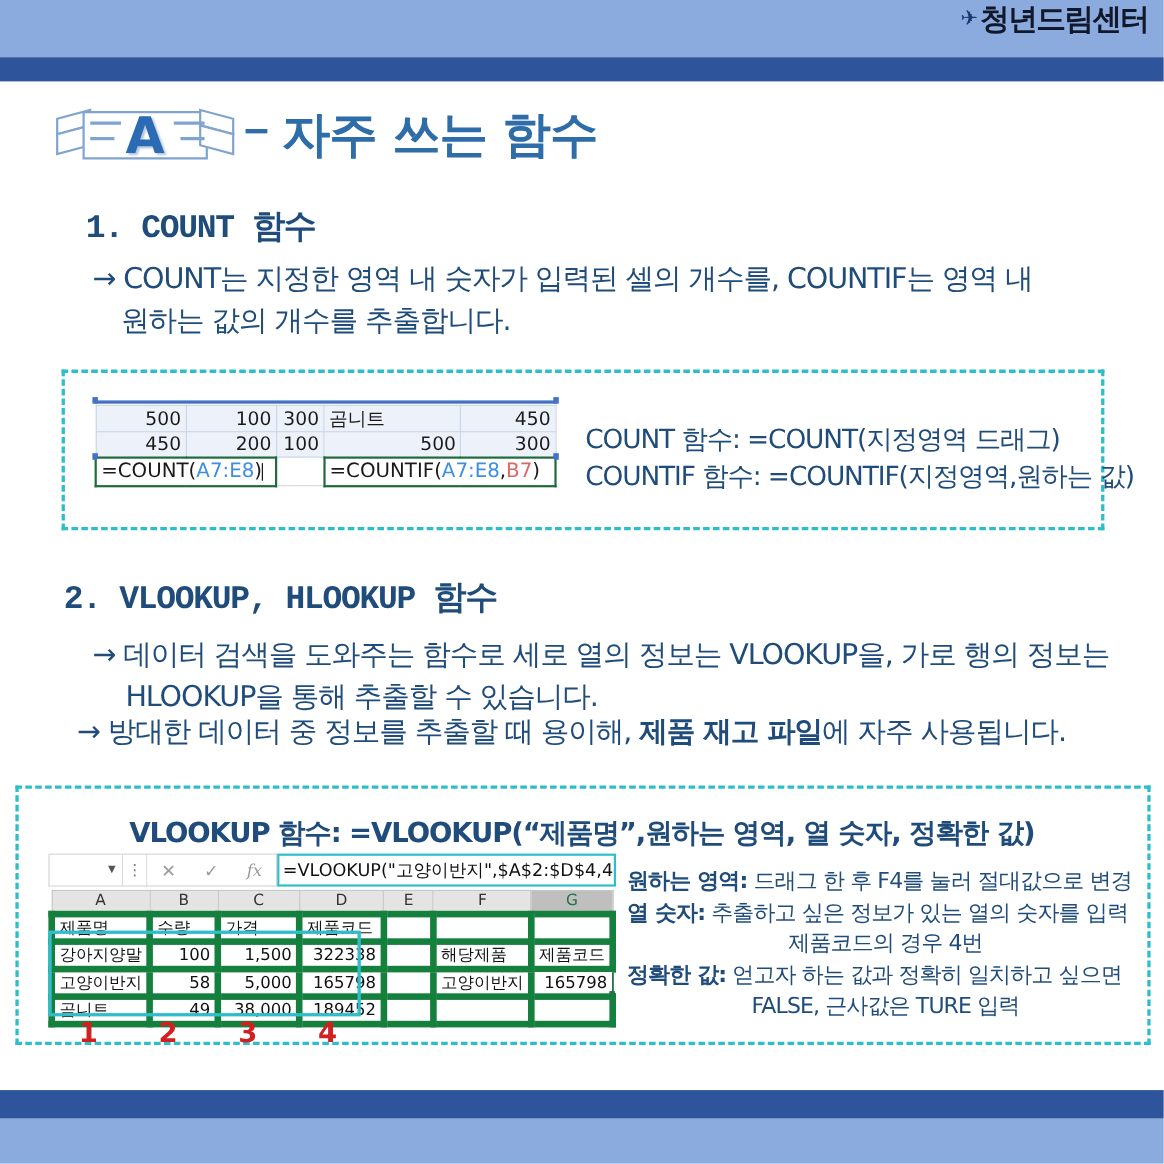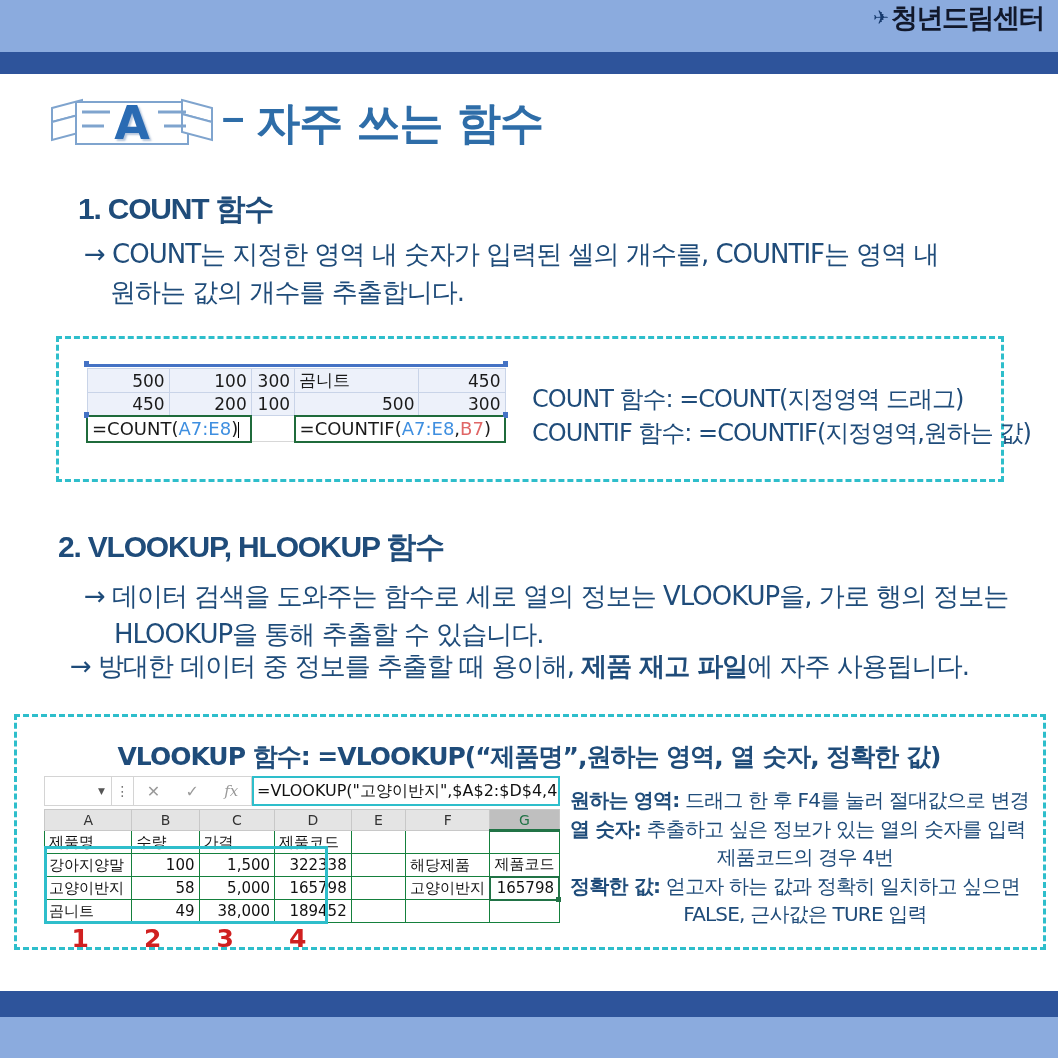--- a/index.html
+++ b/index.html
@@ -53,21 +53,21 @@
   }
   #title-text {
     font-family: "DejaVu Sans", sans-serif;
     font-size: 44px; font-weight: 700; color: #2E6DA8;
     letter-spacing: -1px; line-height: 1;
   }
 
   
   .h-sec {
     position: absolute;
-    font-family: Liberation Sans, sans-serif;
+    font-family: Liberation Mono, monospace;
     font-weight: 700; color: #1F4C7A;
     letter-spacing: -1.2px; line-height: 1.1;
   }
   .para {
     position: absolute;
     font-family: "DejaVu Sans", sans-serif;
     color: #1F4C7A; letter-spacing: -1px;
   }
   .para .b { font-weight: 700; }
 
@@ -139,21 +139,21 @@
   #xl-btns .fx { font-style: italic; font-family: "DejaVu Serif", serif; font-size: 15px; }
   #xl-fbar { flex: 1; border: 2px solid #2EBECB; background: #fff;
              display: flex; align-items: center; padding-left: 3px;
              font-size: 16px; color: #111; white-space: nowrap; overflow: hidden; }
 
   #xl-grid { border-collapse: collapse; width: 516px; margin-top: 3px;
              font-family: "DejaVu Sans", sans-serif; font-size: 15px; color: #111; }
   #xl-grid th { background: #E4E4E4; border: 1px solid #C8C8C8; height: 21px;
                 font-weight: 400; font-size: 14px; color: #333; }
   #xl-grid th.hl { background: #BFBFBF; border-bottom: 3px solid #217346; color: #217346; }
-  #xl-grid td { border: 1px solid #15803d; height: 23px; padding: 0 4px;
+  #xl-grid td { border: 6px solid #15803d; height: 23px; padding: 0 4px;
                 background: #fff; white-space: nowrap; }
   #xl-grid td.num { text-align: right; }
   #xl-grid td.selcell { border: 2px solid #217346; text-align: right; position: relative; }
   #xl-grid td.selcell::after { content: ""; position: absolute; right: -3px; bottom: -3px;
                                width: 5px; height: 5px; background: #217346; }
   #xl-grid col.cA { width: 88px; } #xl-grid col.cB { width: 72px; }
   #xl-grid col.cC { width: 78px; } #xl-grid col.cD { width: 78px; }
   #xl-grid col.cE { width: 62px; } #xl-grid col.cF { width: 76px; }
   #xl-grid col.cG { width: 62px; }
 

